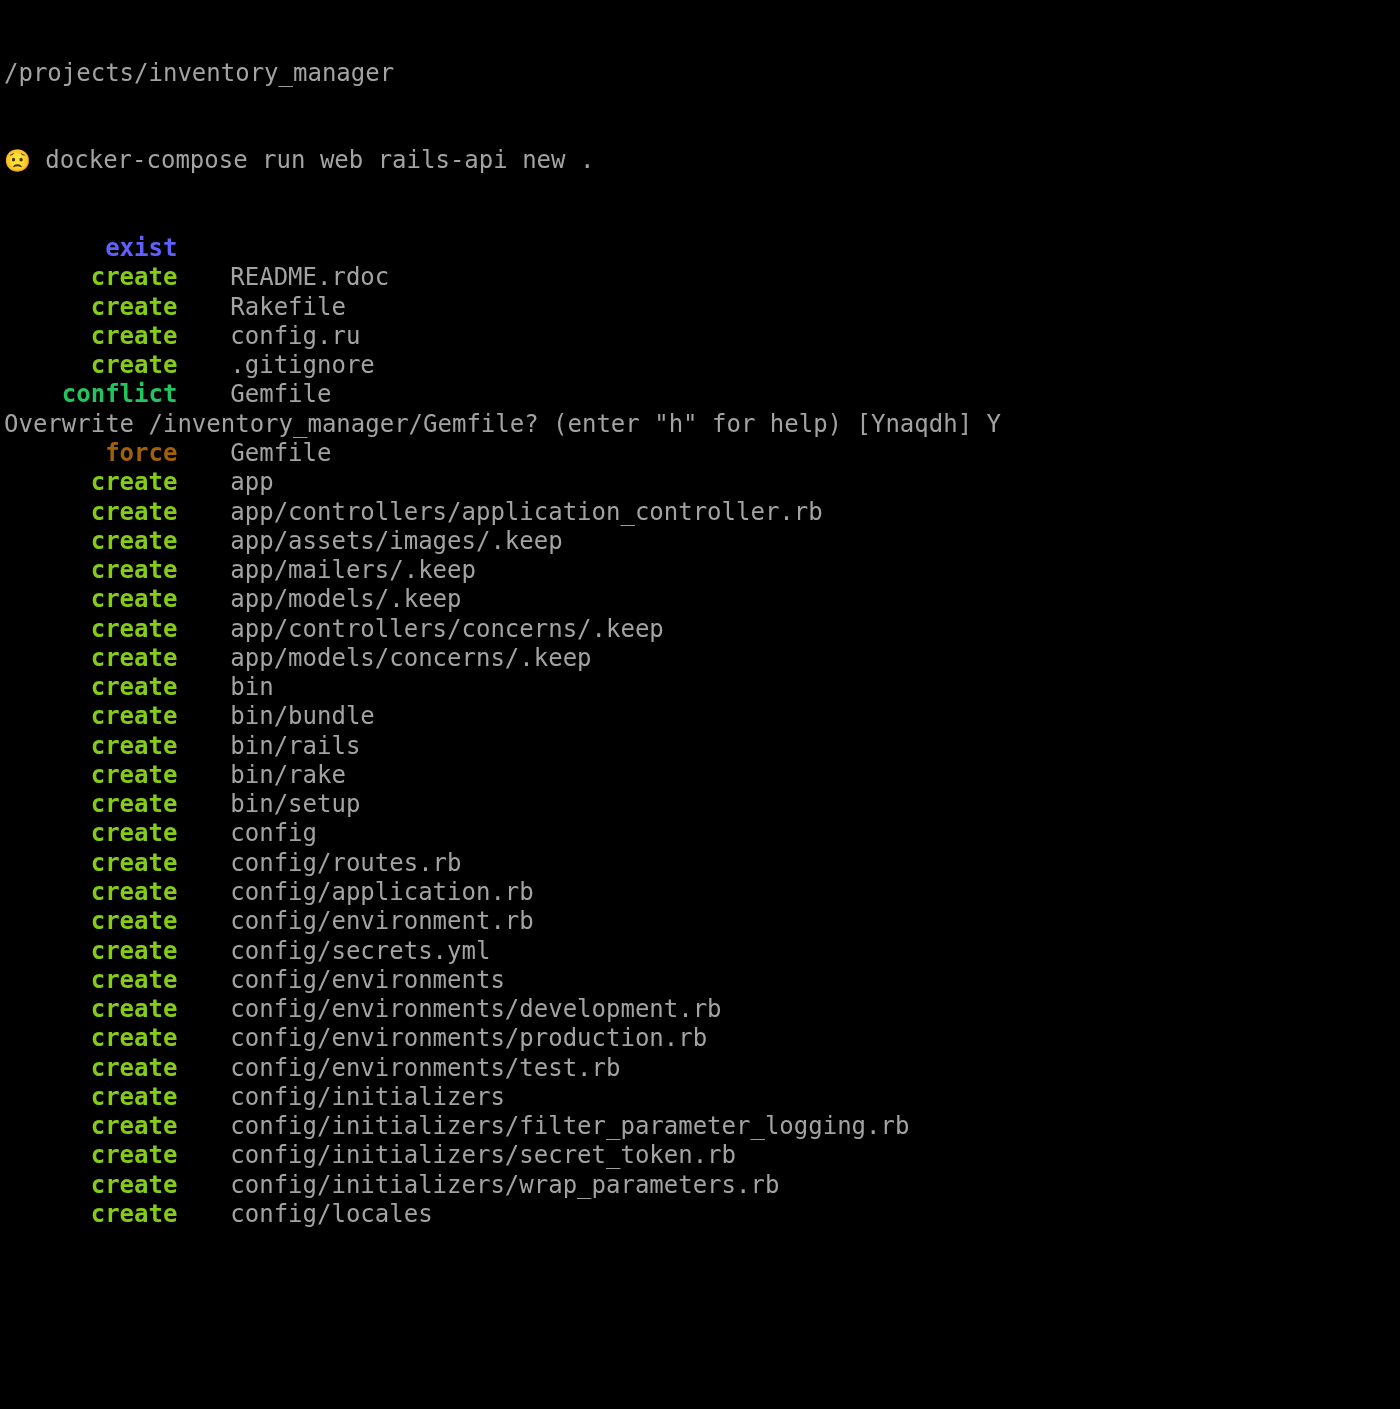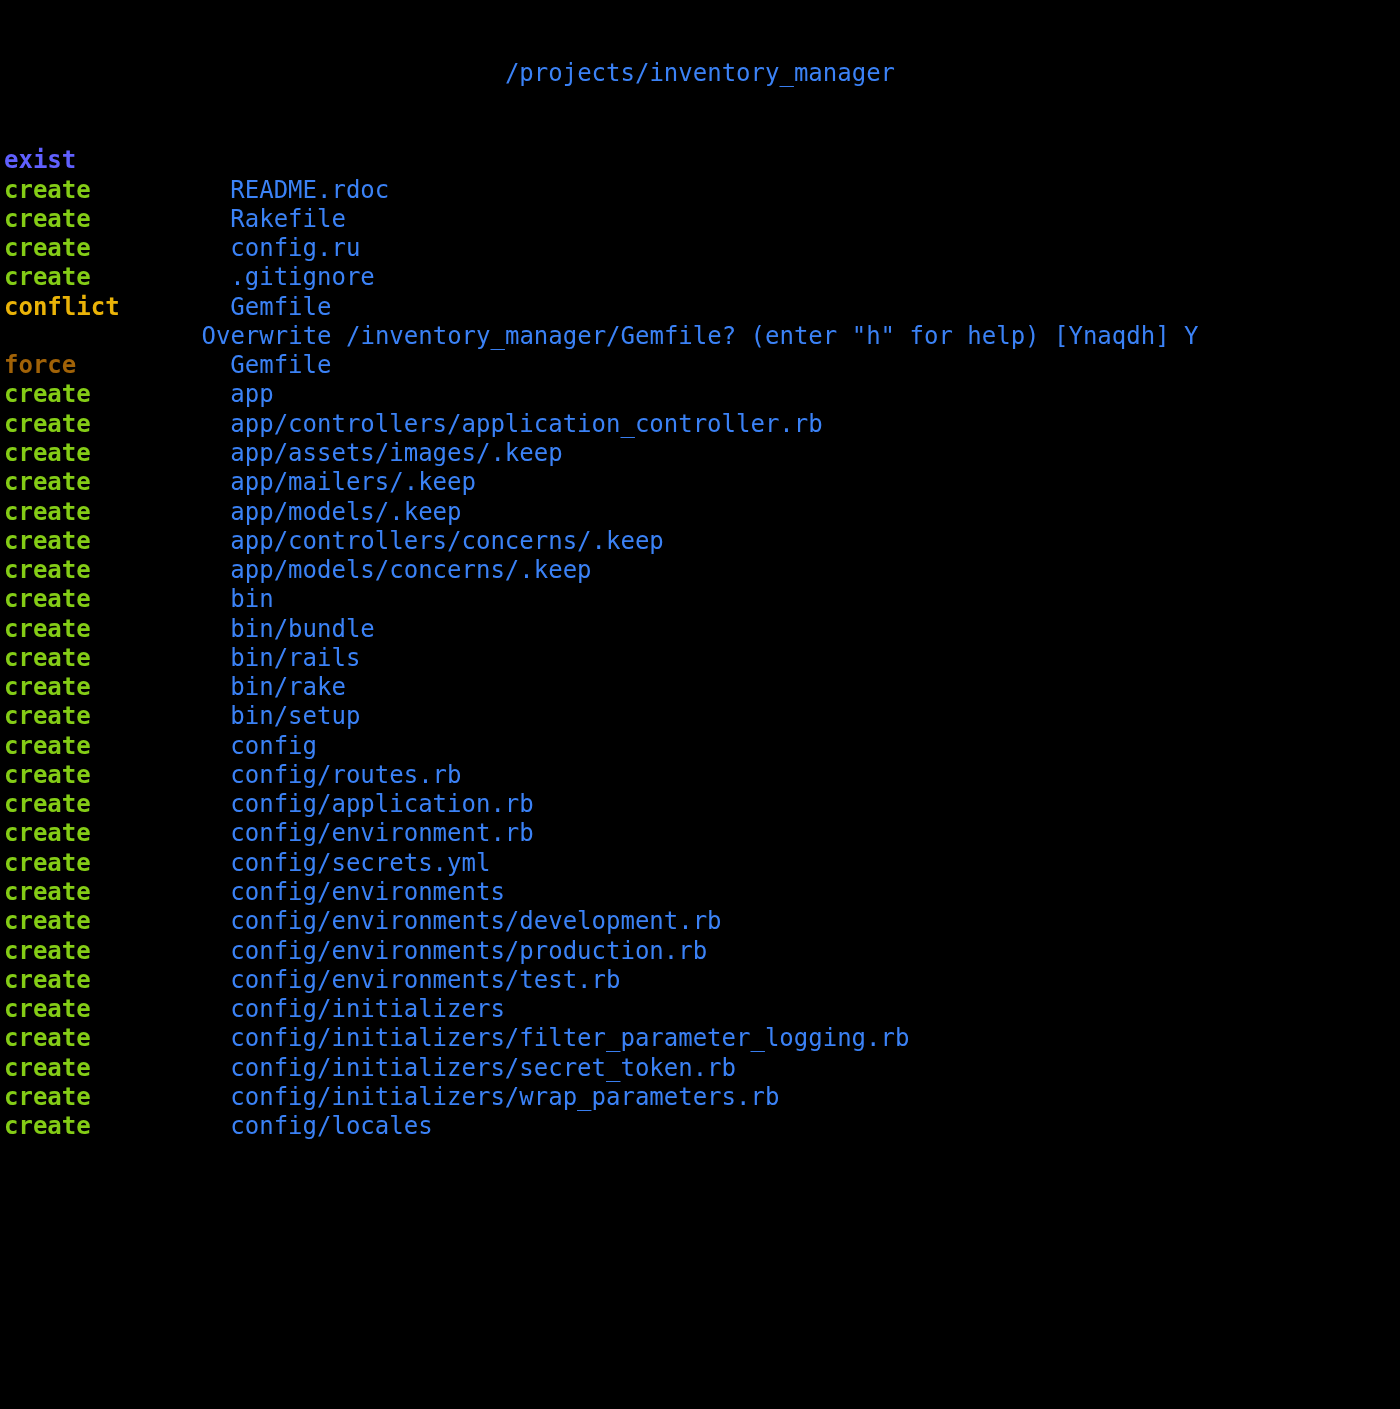--- a/index.html
+++ b/index.html
@@ -14,31 +14,33 @@
   .terminal {
     padding: 0 4px;
     white-space: pre;
   }
   .line {
     display: block;
   }
   .status {
     display: inline-block;
     width: 12ch;
+    text-align: right;
   }
   .path {
     display: inline-block;
     margin-left: 24px;
   }
-  .c-white { color: #3b82f6; text-align: center; }
+  .c-white { color: #a3a3a3; }
   .c-green { color: #84cc16; font-weight: bold; }
   .c-blue  { color: #6060ff; font-weight: bold; }
-  .c-red   { color: #eab308; font-weight: bold; }
+  .c-red   { color: #22c55e; font-weight: bold; }
   .c-yellow{ color: #a16207; font-weight: bold; }
   .emoji   { font-size: 0.9em; }
 </style>
 </head>
 <body>
 
 <div class="terminal">
   <span class="line c-white">/projects/inventory_manager</span>
+  <span class="line"><span class="emoji">😟</span><span class="c-white"> docker-compose run web rails-api new .</span></span>
   <div id="lines"><span class="line"><span class="status c-blue">exist</span>  <span class="path c-white"></span></span><span class="line"><span class="status c-green">create</span>  <span class="path c-white">README.rdoc</span></span><span class="line"><span class="status c-green">create</span>  <span class="path c-white">Rakefile</span></span><span class="line"><span class="status c-green">create</span>  <span class="path c-white">config.ru</span></span><span class="line"><span class="status c-green">create</span>  <span class="path c-white">.gitignore</span></span><span class="line"><span class="status c-red">conflict</span>  <span class="path c-white">Gemfile</span></span><span class="line c-white">Overwrite /inventory_manager/Gemfile? (enter "h" for help) [Ynaqdh] Y</span><span class="line"><span class="status c-yellow">force</span>  <span class="path c-white">Gemfile</span></span><span class="line"><span class="status c-green">create</span>  <span class="path c-white">app</span></span><span class="line"><span class="status c-green">create</span>  <span class="path c-white">app/controllers/application_controller.rb</span></span><span class="line"><span class="status c-green">create</span>  <span class="path c-white">app/assets/images/.keep</span></span><span class="line"><span class="status c-green">create</span>  <span class="path c-white">app/mailers/.keep</span></span><span class="line"><span class="status c-green">create</span>  <span class="path c-white">app/models/.keep</span></span><span class="line"><span class="status c-green">create</span>  <span class="path c-white">app/controllers/concerns/.keep</span></span><span class="line"><span class="status c-green">create</span>  <span class="path c-white">app/models/concerns/.keep</span></span><span class="line"><span class="status c-green">create</span>  <span class="path c-white">bin</span></span><span class="line"><span class="status c-green">create</span>  <span class="path c-white">bin/bundle</span></span><span class="line"><span class="status c-green">create</span>  <span class="path c-white">bin/rails</span></span><span class="line"><span class="status c-green">create</span>  <span class="path c-white">bin/rake</span></span><span class="line"><span class="status c-green">create</span>  <span class="path c-white">bin/setup</span></span><span class="line"><span class="status c-green">create</span>  <span class="path c-white">config</span></span><span class="line"><span class="status c-green">create</span>  <span class="path c-white">config/routes.rb</span></span><span class="line"><span class="status c-green">create</span>  <span class="path c-white">config/application.rb</span></span><span class="line"><span class="status c-green">create</span>  <span class="path c-white">config/environment.rb</span></span><span class="line"><span class="status c-green">create</span>  <span class="path c-white">config/secrets.yml</span></span><span class="line"><span class="status c-green">create</span>  <span class="path c-white">config/environments</span></span><span class="line"><span class="status c-green">create</span>  <span class="path c-white">config/environments/development.rb</span></span><span class="line"><span class="status c-green">create</span>  <span class="path c-white">config/environments/production.rb</span></span><span class="line"><span class="status c-green">create</span>  <span class="path c-white">config/environments/test.rb</span></span><span class="line"><span class="status c-green">create</span>  <span class="path c-white">config/initializers</span></span><span class="line"><span class="status c-green">create</span>  <span class="path c-white">config/initializers/filter_parameter_logging.rb</span></span><span class="line"><span class="status c-green">create</span>  <span class="path c-white">config/initializers/secret_token.rb</span></span><span class="line"><span class="status c-green">create</span>  <span class="path c-white">config/initializers/wrap_parameters.rb</span></span><span class="line"><span class="status c-green">create</span>  <span class="path c-white">config/locales</span></span></div>
 </div>
 
 </body></html>

